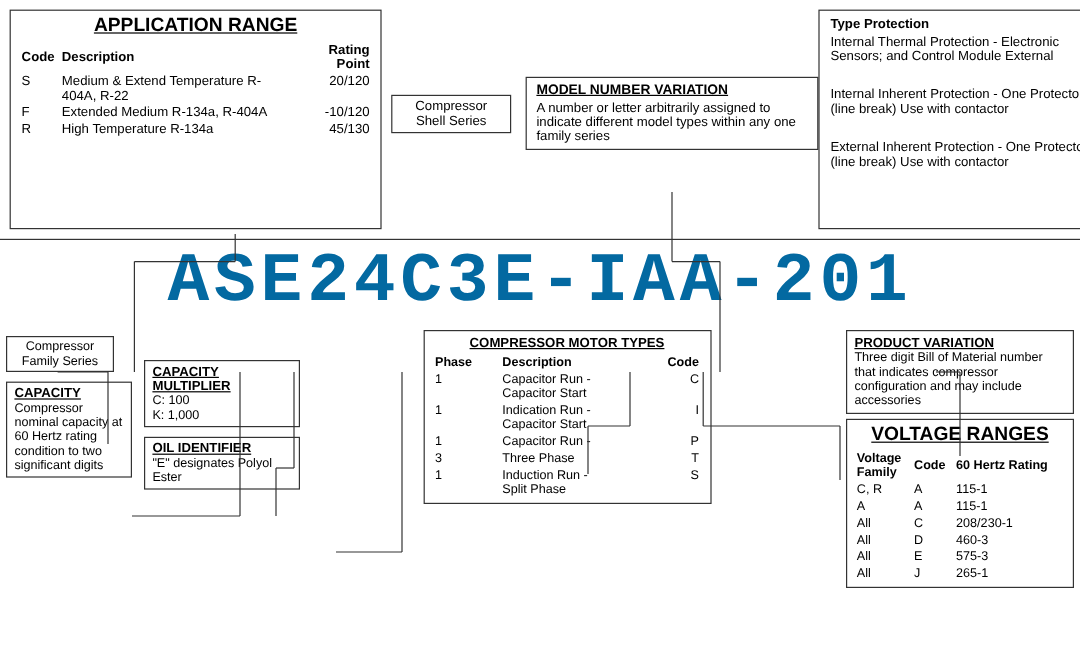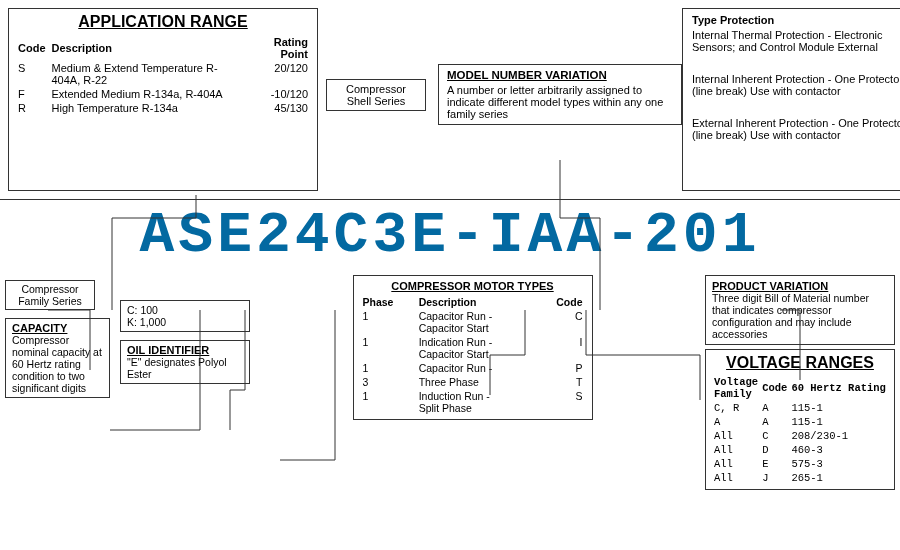--- a/index.html
+++ b/index.html
@@ -285,21 +285,20 @@
       font-weight: bold;
       text-decoration: underline;
       text-align: center;
       font-size: 16px;
       margin-bottom: 3px;
     }
     .voltage-box table {
       width: 100%;
       border-collapse: collapse;
       font-size: 10.5px;
-      font-family: Liberation Mono, monospace;
     }
     .voltage-box table th {
       font-weight: bold;
       text-align: left;
       padding: 1px 2px;
     }
     .voltage-box table td {
       padding: 1px 2px;
     }
 
@@ -406,20 +405,21 @@
         <span>Compressor Family Series</span>
       </div>
       <div class="capacity-box">
         <div class="capacity-box-title">CAPACITY</div>
         <div>Compressor nominal capacity at 60 Hertz rating condition to two significant digits</div>
       </div>
     </div>
 
     <div class="bottom-center-left">
       <div class="cap-multiplier-box">
+        <div class="cap-multiplier-title">CAPACITY MULTIPLIER</div>
         <div>C: 100</div>
         <div>K: 1,000</div>
       </div>
       <div class="oil-id-box">
         <div class="oil-id-title">OIL IDENTIFIER</div>
         <div>"E" designates Polyol Ester</div>
       </div>
     </div>
 
     <div class="bottom-center">

